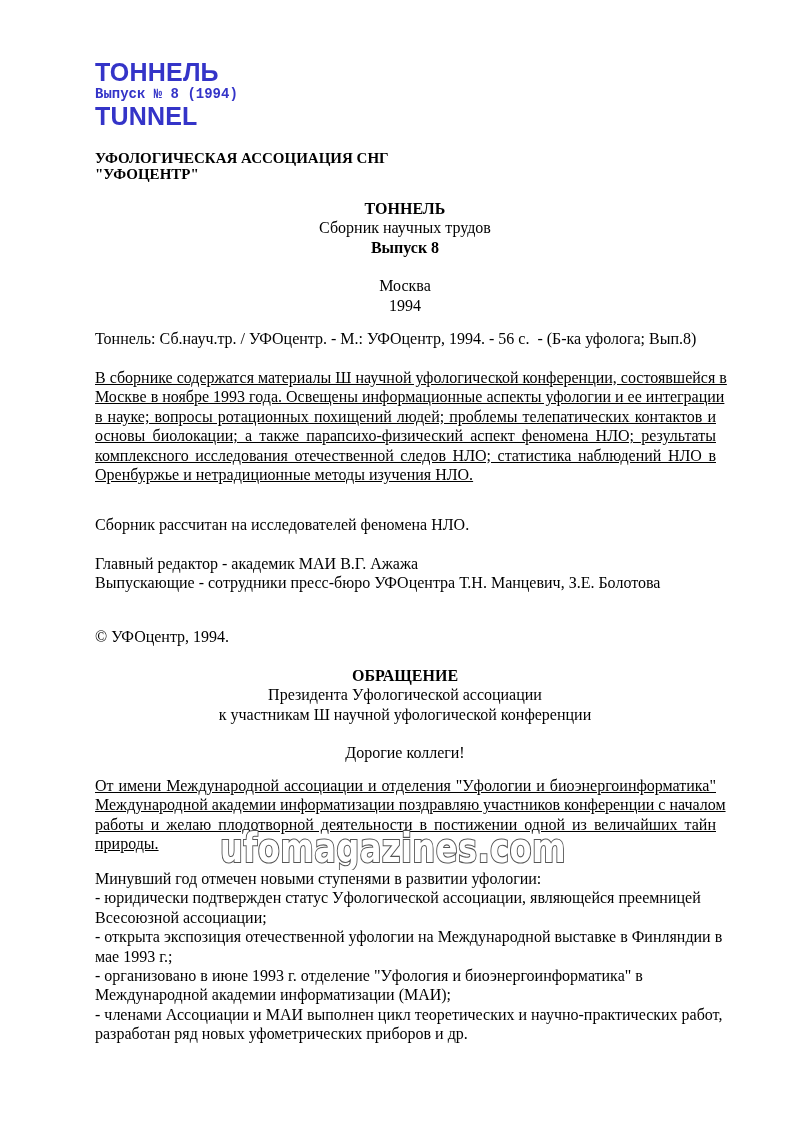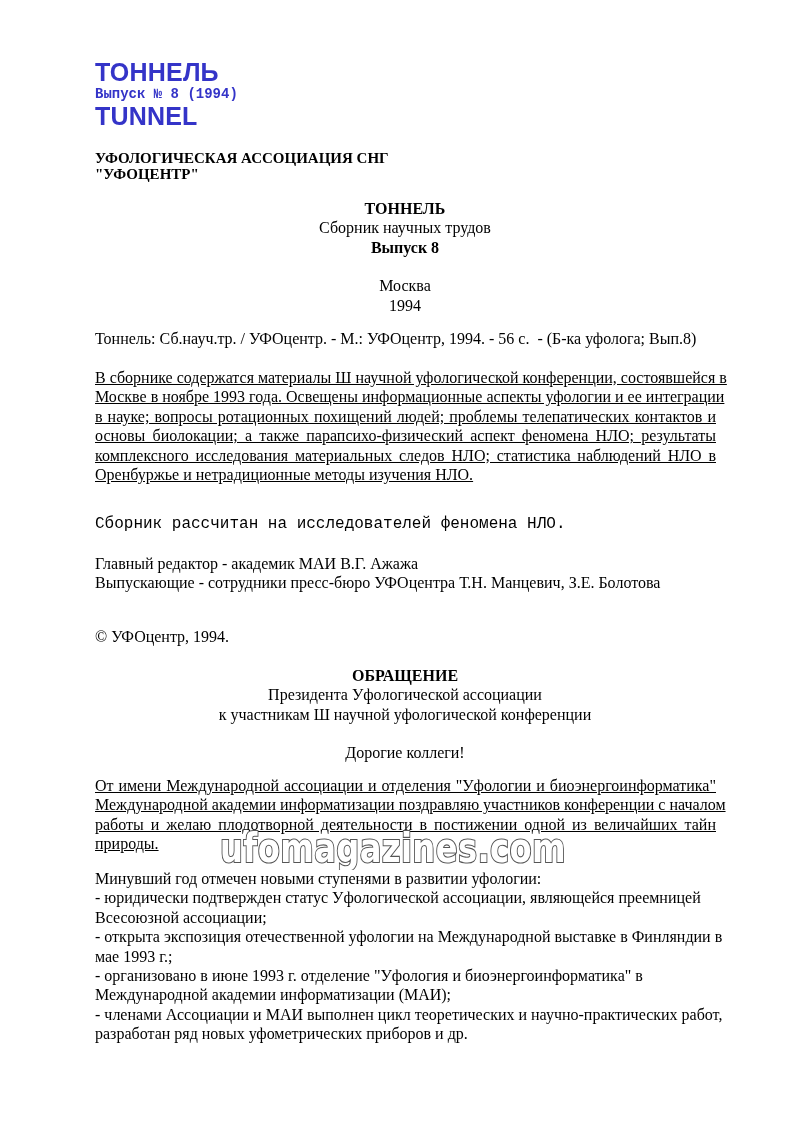--- a/index.html
+++ b/index.html
@@ -48,25 +48,25 @@
     <span class="line">1994</span>
   </div>
 
   <div class="abs serif left" style="top:329px; white-space:pre;">Тоннель: Сб.науч.тр. / УФОцентр. - М.: УФОцентр, 1994. - 56 с.  - (Б-ка уфолога; Вып.8)</div>
 
   <div class="abs serif just" style="top:368px;">
     <span class="jl">В сборнике содержатся материалы Ш научной уфологической конференции, состоявшейся в</span>
     <span class="jl">Москве в ноябре 1993 года. Освещены информационные аспекты уфологии и ее интеграции</span>
     <span class="jl">в науке; вопросы ротационных похищений людей; проблемы телепатических контактов и</span>
     <span class="jl">основы биолокации; а также парапсихо-физический аспект феномена НЛО; результаты</span>
-    <span class="jl">комплексного исследования материальных следов НЛО; статистика наблюдений НЛО в</span>
+    <span class="jl">комплексного исследования отечественной следов НЛО; статистика наблюдений НЛО в</span>
     <span class="line">Оренбуржье и нетрадиционные методы изучения НЛО.</span>
   </div>
 
-  <div class="abs serif left" style="top:515px;font-family:Liberation Mono, monospace;">Сборник рассчитан на исследователей феномена НЛО.</div>
+  <div class="abs serif left" style="top:515px;">Сборник рассчитан на исследователей феномена НЛО.</div>
 
   <div class="abs serif left" style="top:554px;">
     <span class="line">Главный редактор - академик МАИ В.Г. Ажажа</span>
     <span class="line">Выпускающие - сотрудники пресс-бюро УФОцентра Т.Н. Манцевич, З.Е. Болотова</span>
   </div>
 
   <div class="abs serif left" style="top:627px;">© УФОцентр, 1994.</div>
 
   <div class="abs serif center" style="top:666px;">
     <span class="line bold">ОБРАЩЕНИЕ</span>

